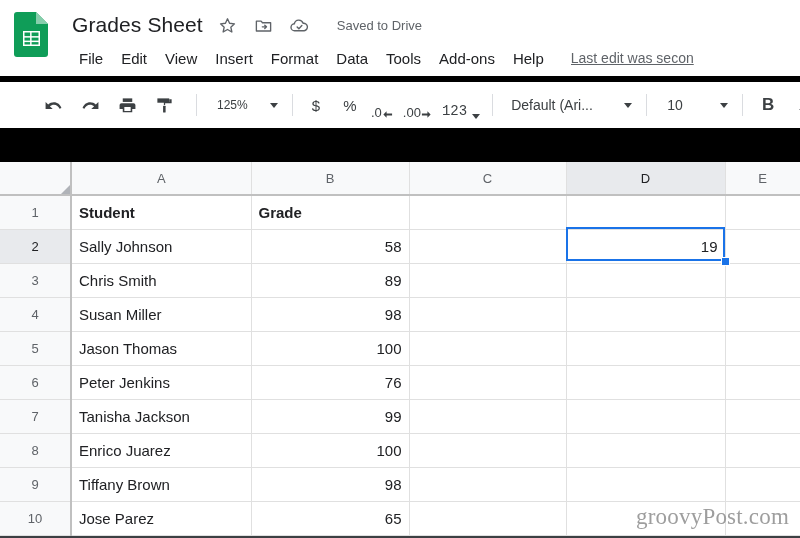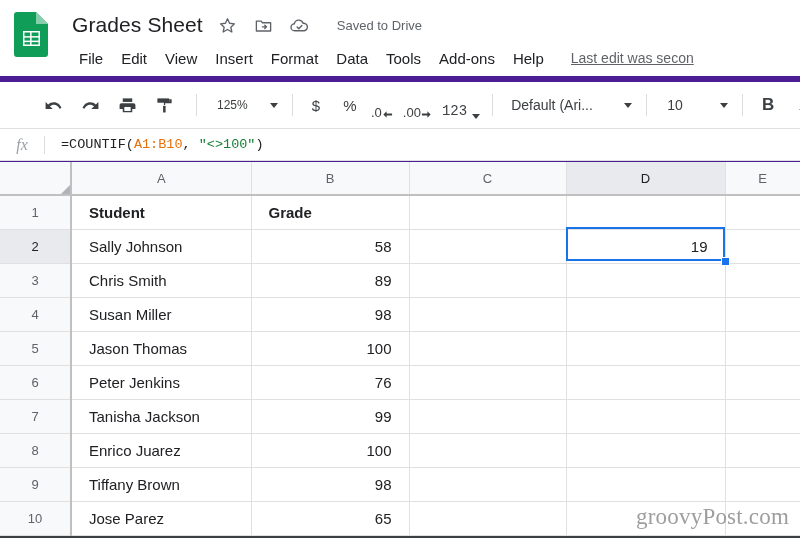--- a/index.html
+++ b/index.html
@@ -14,21 +14,21 @@
     font-family: "Liberation Sans", sans-serif;
     color: #202124;
     -webkit-font-smoothing: antialiased;
   }
 
   #app {
     position: relative;
     width: 800px;
     height: 538px;
     overflow: hidden;
-    background: #4c1d95;
+    background: #000000;
   }
 
   
   .header {
     position: relative;
     height: 76px;
     background: #ffffff;
     box-sizing: border-box;
   }
 
@@ -347,21 +347,21 @@
     border-bottom: 1px solid #e0e0e0;
     font-size: 15px;
     color: #202124;
     vertical-align: middle;
     background: #fff;
     position: relative;
     overflow: hidden;
   }
   td.cell .cv {
     display: block;
-    padding: 0 17px;
+    padding: 0 7px;
     white-space: nowrap;
     overflow: hidden;
   }
   td.cell.right .cv { text-align: right; }
   td.cell.bold .cv { font-weight: bold; }
 
   
   .selbox {
     position: absolute;
     border: 2px solid #1a73e8;
@@ -528,25 +528,20 @@
       <span class="caret"></span>
     </span>
 
     <span class="tb-sep"></span>
 
     <span class="tb-bold">B</span>
     <span class="tb-ital">I</span>
 
   </div>
 
-  <div class="formulabar">
-    <span class="fx">fx</span>
-    <span class="fb-sep"></span>
-    <span class="formula"><span>=COUNTIF(</span><span class="f-range">A1:B10</span><span>, </span><span class="f-str">"&lt;&gt;100"</span><span>)</span></span>
-  </div>
 
   <div class="grid-wrap">
     <table class="sheet">
       <colgroup>
         <col style="width:71px">
         <col style="width:180px">
         <col style="width:158px">
         <col style="width:157px">
         <col style="width:159px">
         <col style="width:75px">

